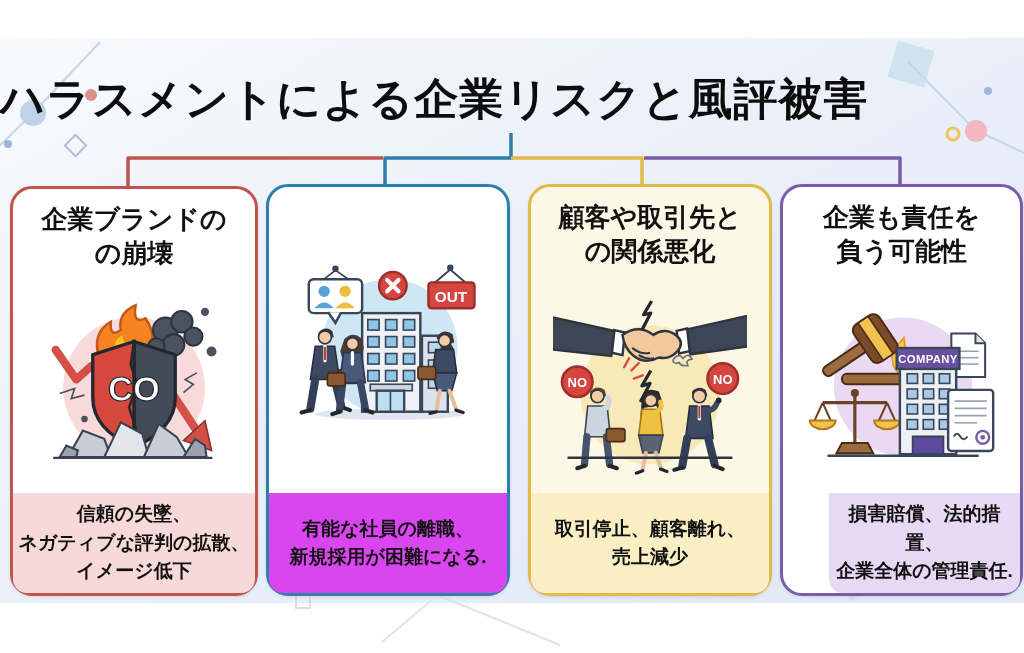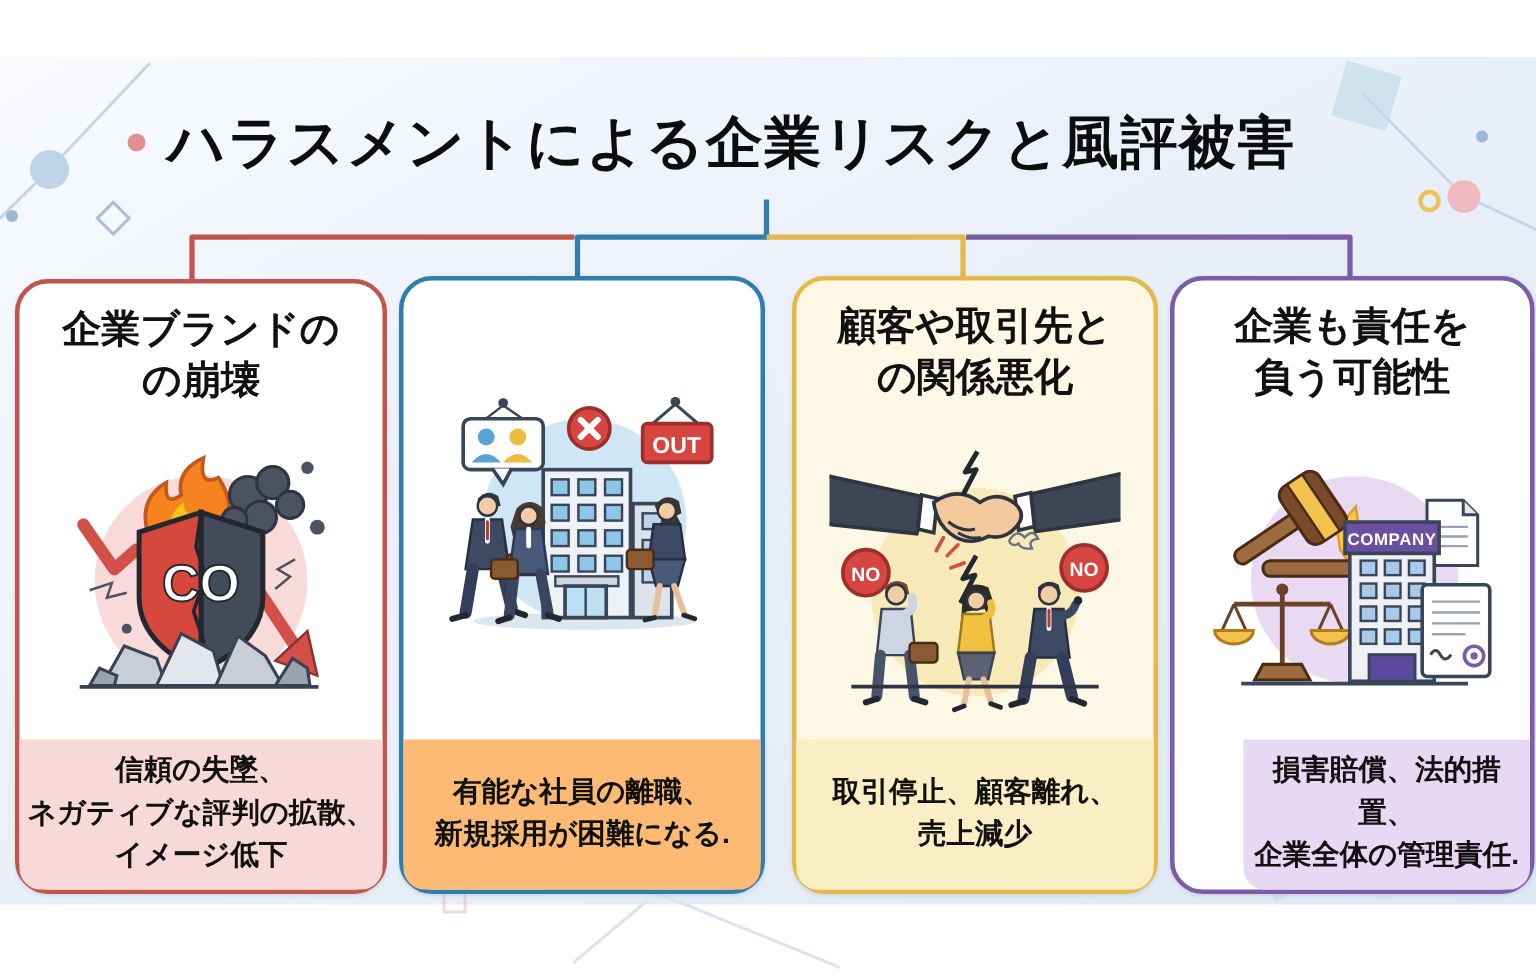--- a/index.html
+++ b/index.html
@@ -2,36 +2,36 @@
 <html><head>
 <meta charset="utf-8">
 <style>
   html,body{margin:0;padding:0;background:#ffffff;}
   .canvas{position:relative;width:1024px;height:653px;overflow:hidden;background:#ffffff;
           font-family:"Liberation Sans","DejaVu Sans",sans-serif;color:#111;}
   .bg-band{position:absolute;left:0;top:38px;width:1024px;height:565px;
            background:linear-gradient(150deg,#f8fafd 0%,#ecf1f9 40%,#dfe8f4 100%);}
   .decor{position:absolute;left:0;top:0;width:1024px;height:653px;pointer-events:none;}
   .page-title{position:absolute;left:0;top:70px;width:864px;text-align:right;
-              font-size:38px;font-weight:900;letter-spacing:1px;color:#0d0d0d;white-space:nowrap;}
+              font-size:44px;font-weight:900;letter-spacing:1px;color:#0d0d0d;white-space:nowrap;}
   .connector{position:absolute;left:0;top:0;width:1024px;height:200px;}
 
   .card{position:absolute;border-radius:22px;border:3px solid #000;display:flex;flex-direction:column;
         box-shadow:0 1px 3px rgba(40,60,90,.12);}
   .card-head{padding:14px 2px 0;text-align:center;font-size:26px;font-weight:900;line-height:1.3;
              white-space:pre-line;}
   .card-art{flex:1;display:flex;align-items:center;justify-content:flex-start;padding:2px 22px 0;}
   .card-art svg{width:100%;height:100%;}
   .card-foot{height:100px;border-radius:0 0 14px 14px;display:flex;align-items:center;justify-content:center;
              text-align:center;font-size:19px;font-weight:700;line-height:1.5;white-space:pre-line;padding:0 3px;}
 
   .card1{left:10px;top:186px;width:242px;height:404px;border-color:#c2544e;background:#ffffff;}
   .card1 .card-foot{background:#f8d9d9;}
   .card2{left:266px;top:184px;width:238px;height:406px;border-color:#2f7fae;background:#ffffff;}
-  .card2 .card-foot{background:#fdba74;}
+  .card2 .card-foot{background:#d946ef;}
   .card3{left:528px;top:184px;width:238px;height:406px;border-color:#e2ba4a;background:#fdf8e6;}
   .card3 .card-foot{background:#faefc4;}
   .card4{left:780px;top:184px;width:237px;height:406px;border-color:#7b5ca8;background:#ffffff;gap:12px;}
   .card4 .card-foot{background:#e7d9f3;margin-left:46px;}
 </style>
 </head>
 <body>
 
 <div class="canvas">
 

